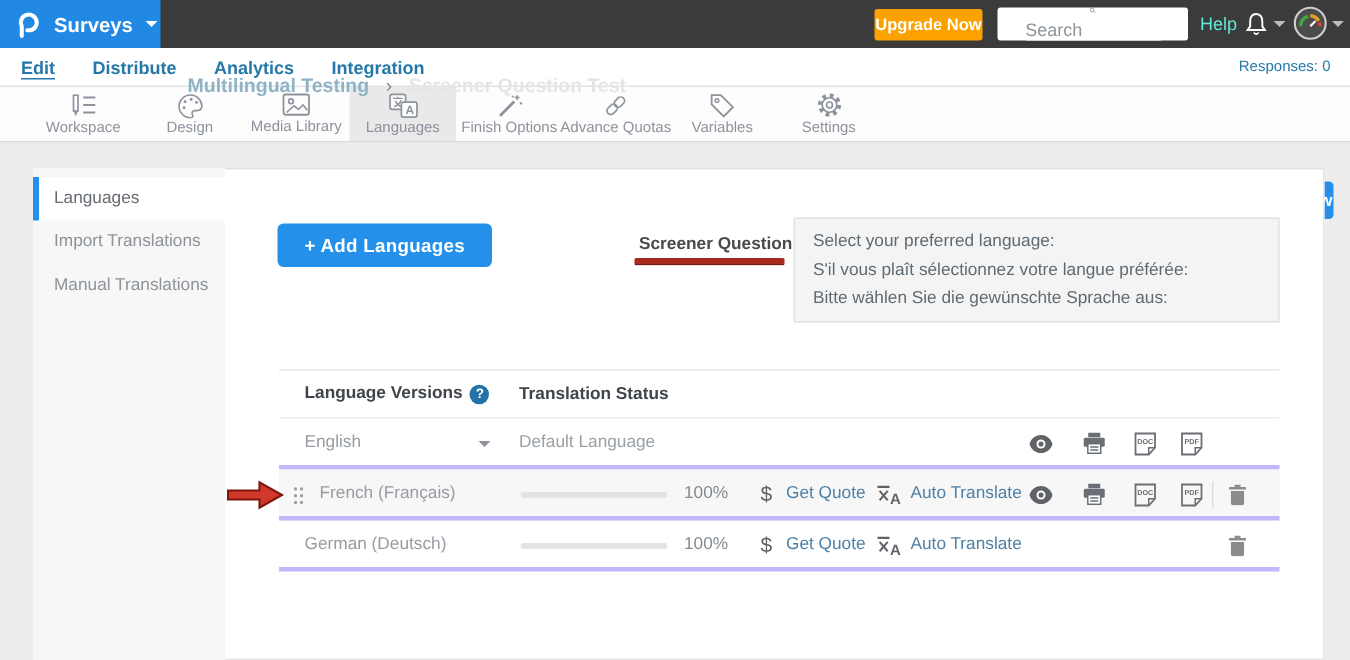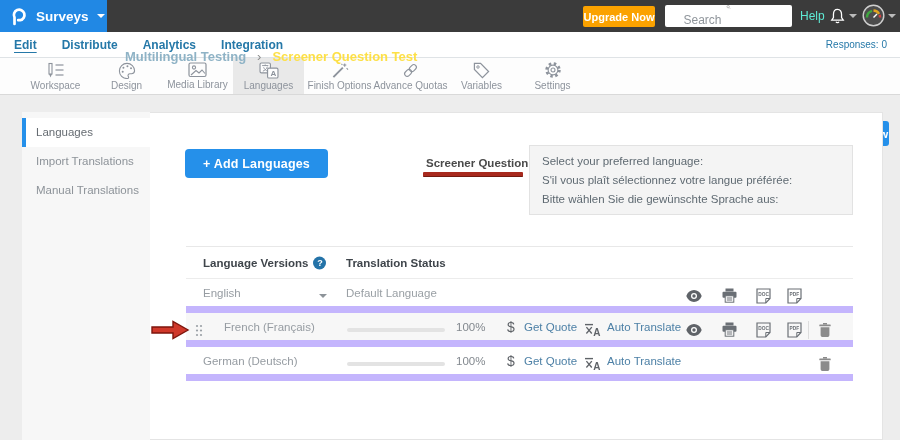--- a/index.html
+++ b/index.html
@@ -14,21 +14,21 @@
   
   .header { position:absolute; left:0; top:0; width:900px; height:32px; background:#3b3b3b; z-index:5; }
   .brand { position:absolute; left:0; top:0; width:107px; height:32px; background:#2188e4; display:flex; align-items:center; padding-left:10px; cursor:pointer; }
   .brand-logo { width:17px; height:20px; }
   .brand-label { color:#fff; font-size:13.5px; font-weight:600; margin-left:9px; }
   .caret { width:0; height:0; border-left:4px solid transparent; border-right:4px solid transparent; border-top:4px solid currentColor; display:inline-block; }
   .brand .caret { color:#fff; margin-left:8px; }
   .breadcrumb { position:absolute; left:125px; top:0; height:32px; display:flex; align-items:center; gap:11px; font-size:13px;margin-top:40px; }
   .crumb-parent { color:#8fb3c6; font-weight:600; }
   .crumb-sep { color:#8a8a8a; font-size:13px; }
-  .crumb-current { color:#fde047; font-weight:600; }
+  .crumb-current { color:#e5e5e5; font-weight:600; }
   .upgrade-btn { position:absolute; left:583px; top:6px; width:72px; height:21px; background:#fba200; border-radius:2px; color:#fff; font-size:11px; font-weight:700; display:flex; align-items:center; justify-content:center; cursor:pointer; }
   .search-box { position:absolute; left:665px; top:5px; width:127px; height:22px; background:#fff; border-radius:2px; display:flex; align-items:center; padding:0 6px; gap:4px;flex-direction:column; }
   .search-box input { border:none; outline:none; flex:1; font-size:12px; color:#444; width:90px; font-family:inherit; }
   .search-box input::placeholder { color:#8f959b; }
   .help-link { position:absolute; left:800px; top:0; height:45px; line-height:32px; color:#5eead4; font-size:12px; cursor:pointer; }
   .bell-wrap { position:absolute; left:830px; top:8px; display:flex; align-items:flex-start; gap:4px; cursor:pointer; }
   .bell-wrap .caret { color:#bbb; margin-top:6px; }
   .avatar-wrap { position:absolute; left:862px; top:4px; display:flex; align-items:center; gap:3px; cursor:pointer; }
   .avatar-wrap .caret { color:#bbb; }
   
@@ -57,21 +57,21 @@
   .screener-label { position:absolute; left:403px; top:44px; font-size:11.5px; font-weight:700; color:#4a4a4a; }
   .screener-underline { position:absolute; left:400px; top:59px; width:100px; height:5px; background:#a82a1e; border-bottom:1px solid #741a10; border-radius:1px; }
   .quote-box { position:absolute; left:506px; top:32px; width:324px; height:70px; background:#f4f4f4; border:1px solid #e2e2e2; padding:6px 12px; }
   .quote-line { font-size:11.5px; color:#5f6a72; line-height:19px; white-space:nowrap; }
   
   .table { position:absolute; left:163px; top:133px; width:667px; }
   .t-header { position:relative; height:33px; border-top:1px solid #e8e8e8; border-bottom:1px solid #ececec; }
   .th { position:absolute; top:50%; transform:translateY(-50%); font-size:11.5px; font-weight:700; color:#3f454b; display:flex; align-items:center; gap:5px; }
   .th-lang { left:17px; } .th-status { left:160px; }
   .help-badge { width:13px; height:13px; border-radius:50%; background:#2473a8; color:#fff; font-size:9px; font-weight:700; display:inline-flex; align-items:center; justify-content:center; cursor:pointer; }
-  .t-row { position:relative; height:34px; border-bottom:7px solid #c4b5fd; }
+  .t-row { position:relative; height:34px; border-bottom:3px solid #c4b5fd; }
   .t-row.hl { background:#f7f7f7; }
   .cell { position:absolute; top:50%; transform:translateY(-50%); font-size:11.5px; }
   .lang-name { color:#969ca2; }
   .status-text { color:#9aa0a5; }
   .dd-caret { position:absolute; left:133px; top:15px; color:#8d9399; cursor:pointer; }
   .drag-handle { position:absolute; left:9px; top:11px; cursor:grab; }
   .progress { position:absolute; left:161px; top:15px; width:98px; height:4px; border-radius:2px; background:#e3e3e3; overflow:hidden; }
   .progress .fill { height:100%; background:#35b435; border-radius:2px; }
   .pct { left:270px; color:#83898f; }
   .dollar { position:absolute; left:321px; top:50%; transform:translateY(-50%); font-size:14px; color:#5f6368; font-weight:400; cursor:pointer; }
@@ -288,21 +288,21 @@
 
     <div class="t-row hl">
       <svg class="drag-handle" width="8" height="13" viewBox="0 0 8 13">
         <circle cx="2" cy="2" r="1.1" fill="#9aa0a6"></circle>
           <circle cx="6" cy="2" r="1.1" fill="#9aa0a6"></circle>
         <circle cx="2" cy="6.5" r="1.1" fill="#9aa0a6"></circle>
           <circle cx="6" cy="6.5" r="1.1" fill="#9aa0a6"></circle>
         <circle cx="2" cy="11" r="1.1" fill="#9aa0a6"></circle>
           <circle cx="6" cy="11" r="1.1" fill="#9aa0a6"></circle>
       </svg>
-      <span class="cell lang-name" style="left:38px">French (Français)</span>
+      <span class="cell lang-name" style="left:27px">French (Français)</span>
       <span class="progress"><span class="fill" style="width:100%"></span></span>
       <span class="cell pct">100%</span>
       <span class="dollar">$</span>
       <span class="cell tlink quote-link">Get Quote</span>
       <svg class="tr-mini" width="17" height="14" viewBox="0 0 17 14">
         <line x1="1" y1="1.6" x2="9" y2="1.6" stroke="#5f6368" stroke-width="1.4"></line>
         <line x1="2.4" y1="4.2" x2="7.8" y2="10.5" stroke="#5f6368" stroke-width="1.3"></line>
         <line x1="7.8" y1="4.2" x2="2.4" y2="10.5" stroke="#5f6368" stroke-width="1.3"></line>
         <text x="9.3" y="13" font-size="10" font-weight="bold" fill="#5f6368" font-family="Liberation Sans, sans-serif">A</text>
       </svg>

